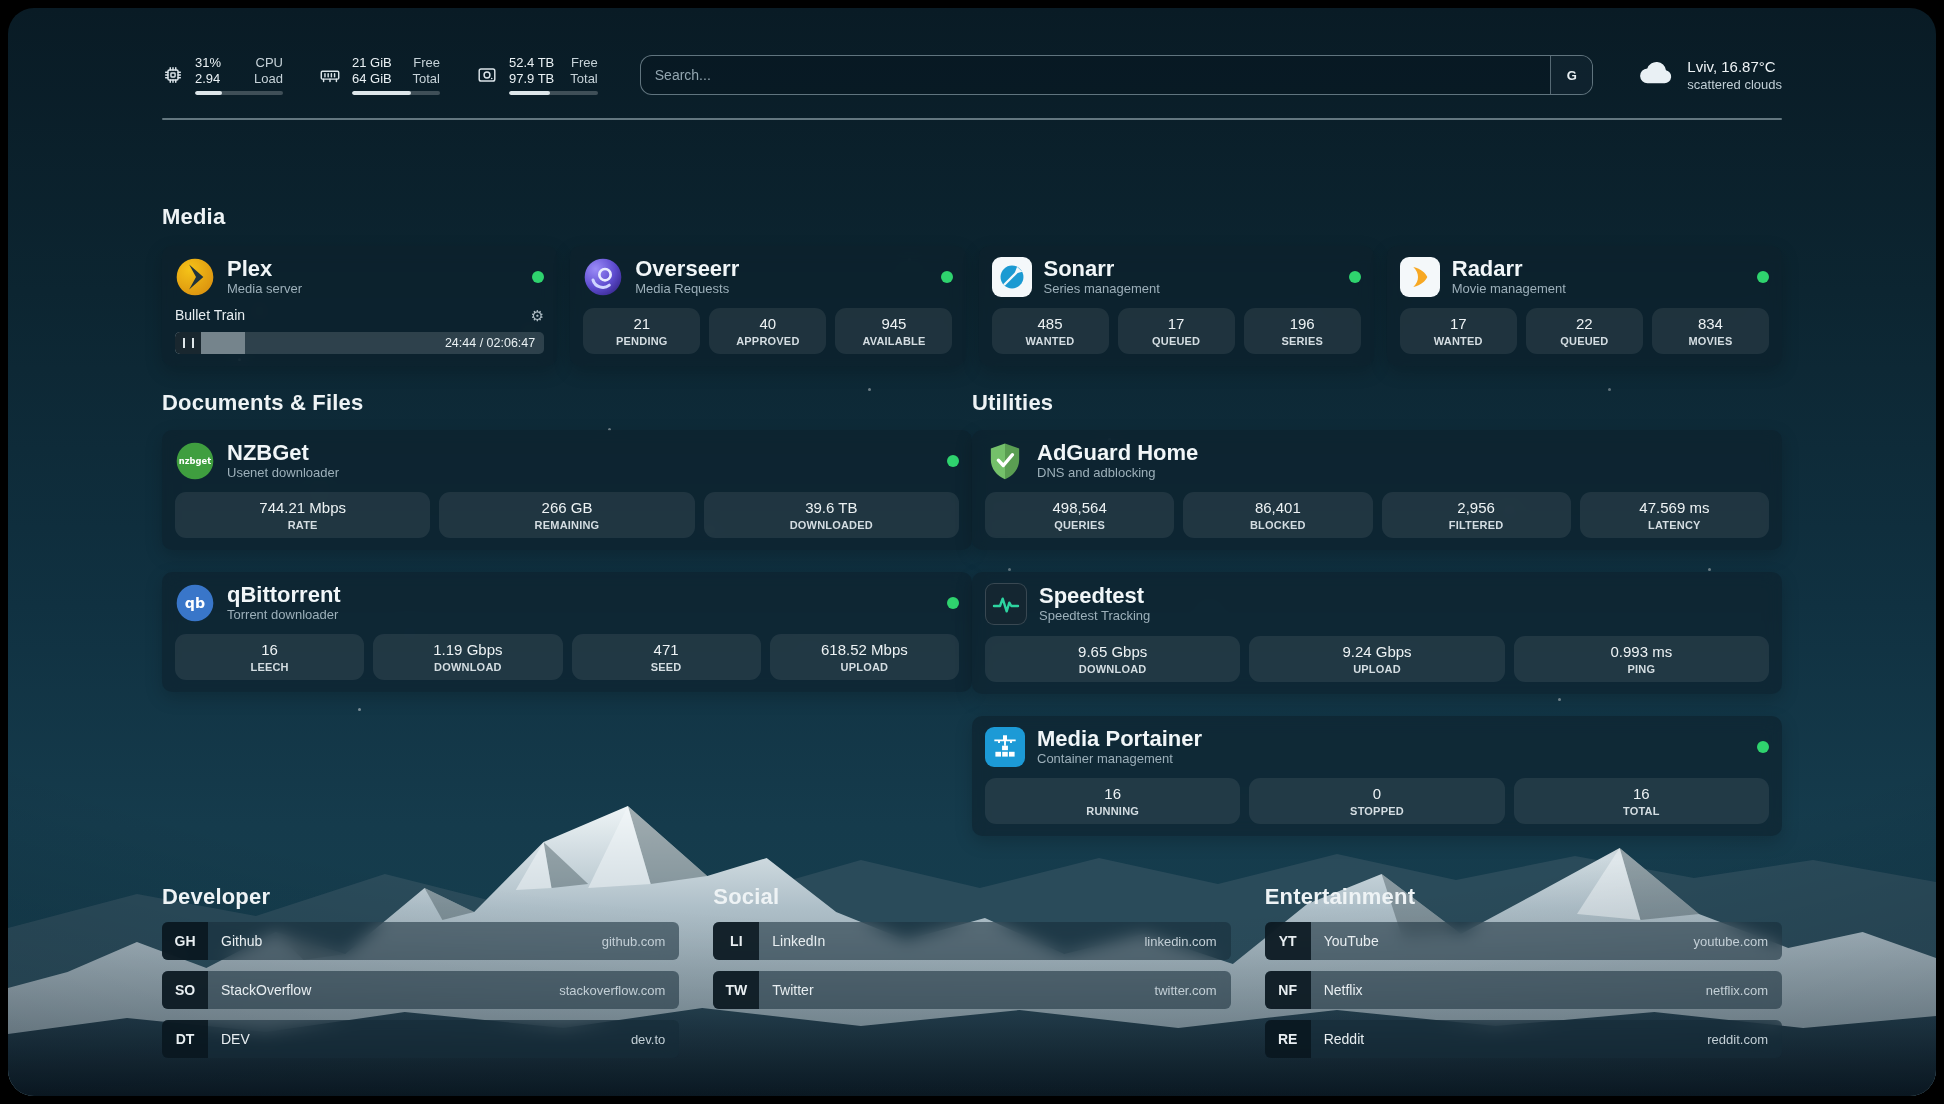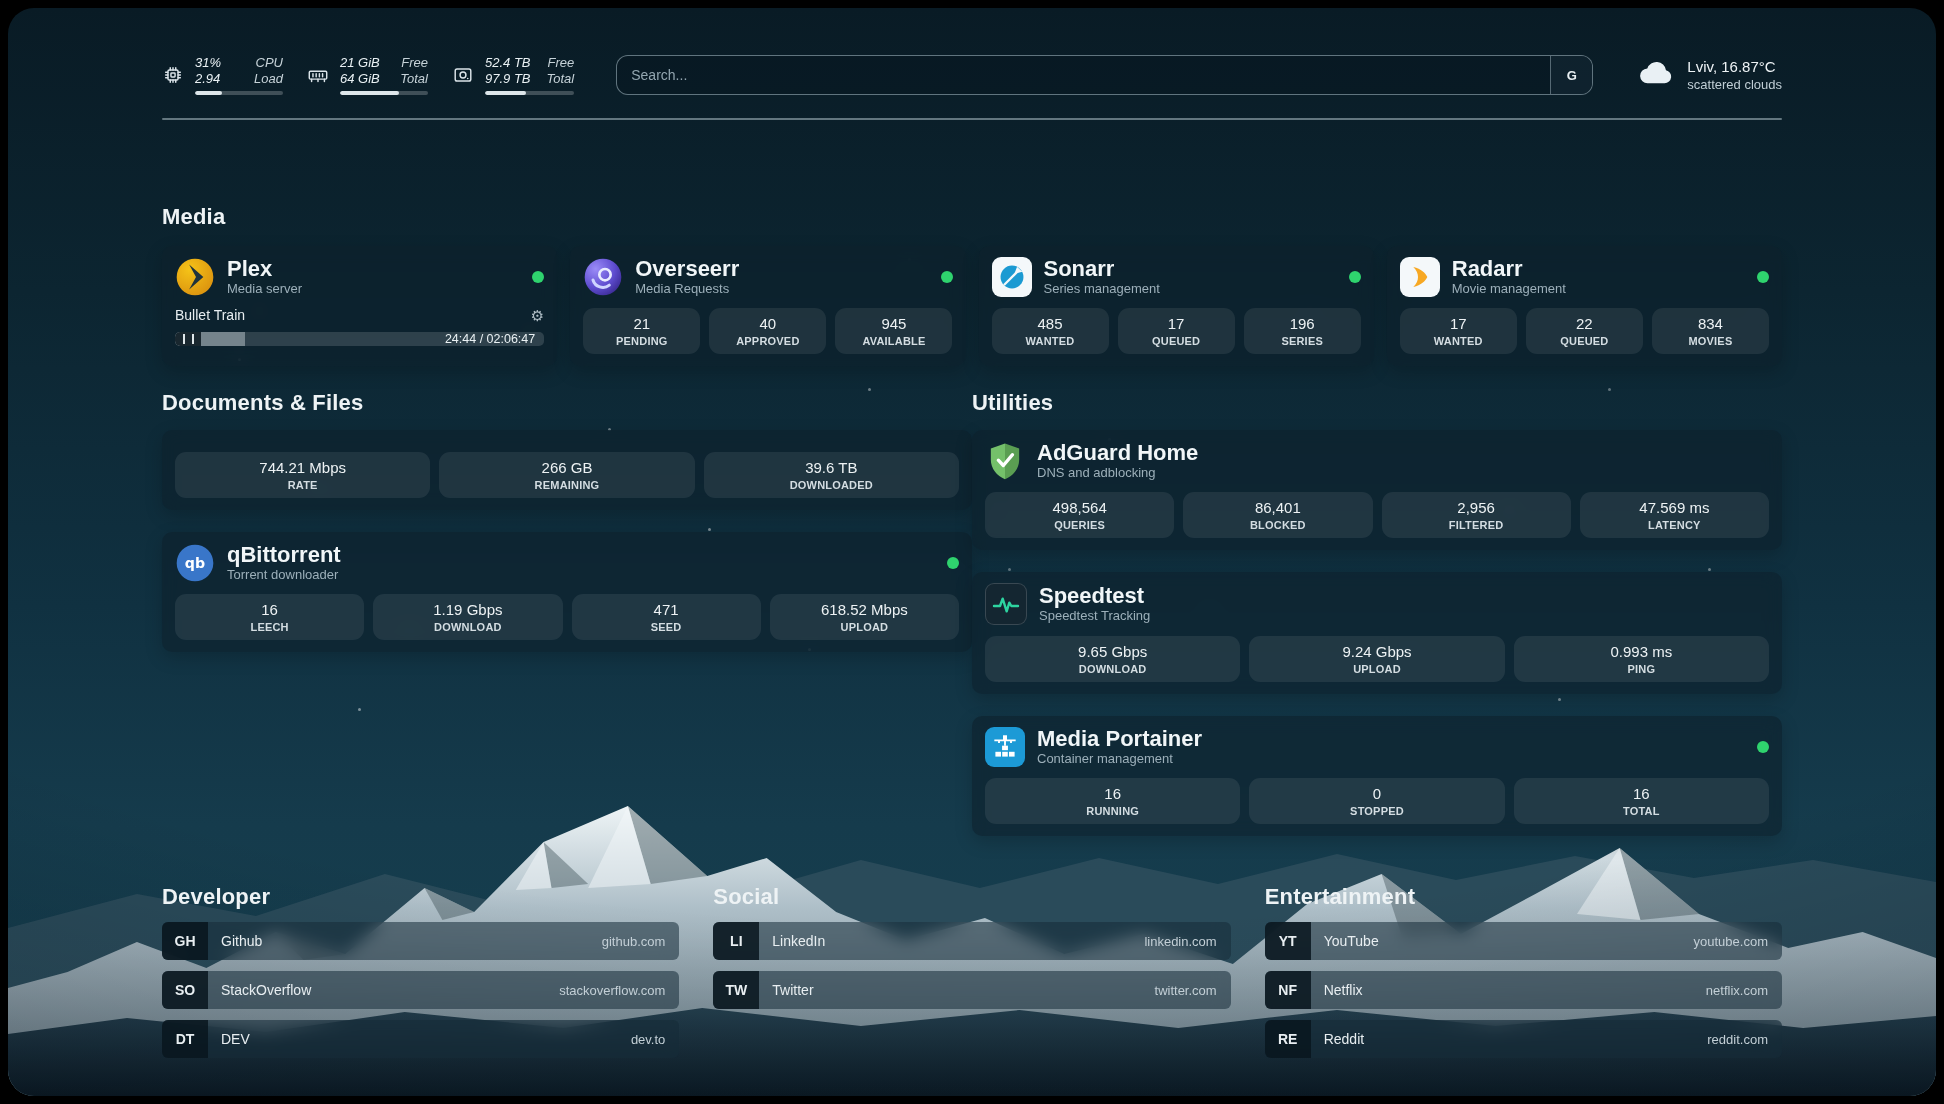--- a/index.html
+++ b/index.html
@@ -25,21 +25,21 @@
       550px 340px 0 rgba(255,255,255,.35), 950px 300px 0 rgba(255,255,255,.40),
       1350px 80px 0 rgba(255,255,255,.35), -20px 50px 0 rgba(255,255,255,.40),
       1450px 260px 0 rgba(255,255,255,.40), 750px 260px 0 rgba(255,255,255,.35),
       350px 120px 0 rgba(255,255,255,.40), 1150px 340px 0 rgba(255,255,255,.35),
       100px 400px 0 rgba(255,255,255,.45), 1500px 0px 0 rgba(255,255,255,.35),
       610px 80px 0 rgba(255,255,255,.40), 1300px 390px 0 rgba(255,255,255,.45);}
   .content{width:1620px;margin:0 auto;position:relative;z-index:2;}
 
   
   .topbar{margin-top:40px;display:flex;align-items:center;min-height:54px;}
-  .sys-stats{display:flex;gap:24px;align-items:flex-start;font-style:italic;}
+  .sys-stats{display:flex;gap:36px;align-items:flex-start;}
   .sys-stat{display:flex;gap:11px;align-items:center;}
   .sys-icon{display:flex;align-items:center;}
   .sys-body{min-width:88px;}
   .sys-row{display:flex;justify-content:space-between;gap:16px;font-size:13px;line-height:16px;}
   .sys-val{color:#eaf1f4;}
   .sys-lab{color:#c6d2d8;}
   .sys-bar{margin-top:4px;height:4px;border-radius:2px;background:rgba(255,255,255,.22);overflow:hidden;}
   .sys-bar-fill{display:block;height:100%;background:#dde6ea;border-radius:2px;}
   .searchwrap{flex:1;margin:0 44px 0 42px;height:38px;display:flex;align-items:stretch;
     border:1.5px solid rgba(172,192,202,.55);border-radius:12px;background:rgba(6,20,28,.35);overflow:hidden;}
@@ -83,21 +83,21 @@
   .dot{width:12px;height:12px;border-radius:50%;background:#2fd36e;margin-left:auto;flex:none;}
   .stats{display:flex;gap:9px;margin-top:11px;}
   .stat{flex:1;background:rgba(255,255,255,.08);border-radius:11px;text-align:center;padding:7px 4px 6px;min-width:0;}
   .stat-v{font-size:15px;color:#edf2f4;line-height:18px;white-space:nowrap;overflow:hidden;}
   .stat-l{font-size:11px;font-weight:700;color:#d4dde2;margin-top:2px;line-height:13px;letter-spacing:.2px;white-space:nowrap;}
 
   
   .np-title-row{display:flex;align-items:center;margin-top:10px;}
   .np-title{font-size:14px;color:#e8eef1;}
   .gear{margin-left:auto;color:#aebcc4;font-size:15px;line-height:15px;cursor:pointer;}
-  .np-bar{margin-top:9px;height:14px;border-radius:5px;background:rgba(255,255,255,.14);position:relative;overflow:hidden;}
+  .np-bar{margin-top:9px;height:22px;border-radius:5px;background:rgba(255,255,255,.14);position:relative;overflow:hidden;}
   .np-fill{position:absolute;left:0;top:0;bottom:0;background:rgba(235,243,246,.38);}
   .np-pause{position:absolute;left:0;top:0;bottom:0;width:26px;border:0;cursor:pointer;
     background:rgba(9,24,32,.85);display:flex;align-items:center;justify-content:center;border-radius:5px 0 0 5px;}
   .pause-glyph{display:block;width:7px;height:10px;border-left:2.5px solid #dfe7ea;border-right:2.5px solid #dfe7ea;}
   .np-time{position:absolute;right:9px;top:0;bottom:0;display:flex;align-items:center;font-size:12.5px;color:#eaf1f4;}
 
   
   .bm-row{display:flex;align-items:center;height:38px;border-radius:6px;overflow:hidden;cursor:pointer;
     background:rgba(22,44,56,.55);-webkit-backdrop-filter:blur(8px);backdrop-filter:blur(8px);}
   .bm-abbr{width:46px;height:100%;flex:none;background:rgba(9,22,30,.85);color:#e8eef1;
@@ -371,20 +371,33 @@
         </div>
       </div>
     </section>
 
     <div class="two-col">
       <section>
         <h2 class="section-title">Documents &amp; Files</h2>
         <div class="stack">
 
           <div class="card">
+            <div class="card-head">
+              <span class="svc-icon">
+                <svg viewBox="0 0 24 24">
+                    <circle cx="12" cy="12" r="11" fill="#3f9e3f"></circle>
+                  <text x="12" y="13.8" font-size="5" font-weight="bold" fill="#ffffff" text-anchor="middle" font-family="DejaVu Sans, sans-serif">nzbget</text>
+                  </svg>
+              </span>
+              <div class="svc-text">
+                <div class="svc-name">NZBGet</div>
+                <div class="svc-sub">Usenet downloader</div>
+              </div>
+              <span class="dot"></span>
+            </div>
             <div class="stats">
               <div class="stat">
                 <div class="stat-v">744.21 Mbps</div>
                 <div class="stat-l">RATE</div>
               </div>
               <div class="stat">
                 <div class="stat-v">266 GB</div>
                 <div class="stat-l">REMAINING</div>
               </div>
               <div class="stat">

